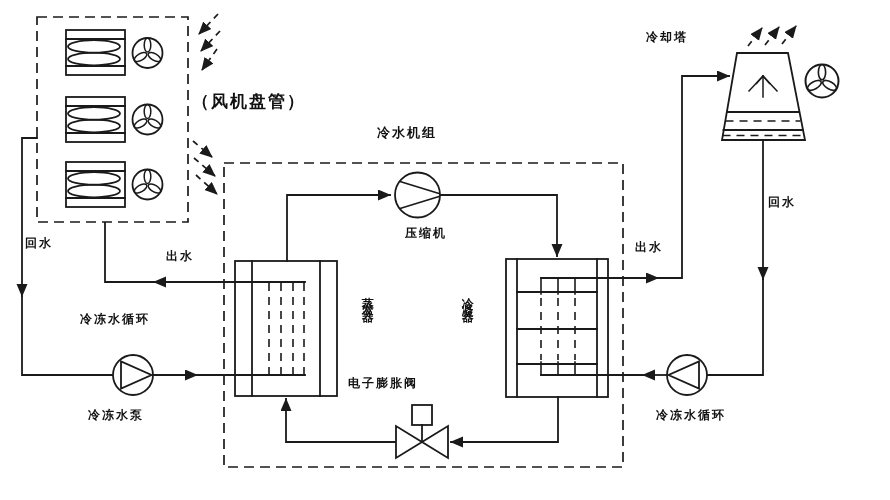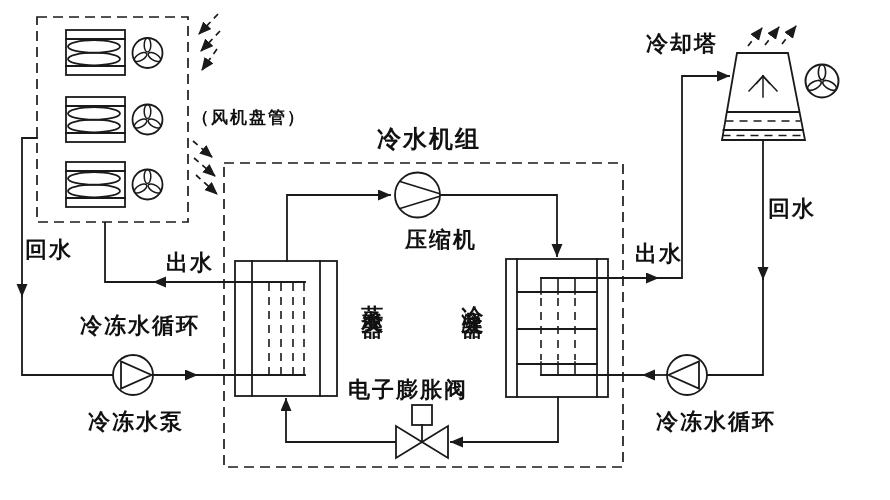--- a/index.html
+++ b/index.html
@@ -12,24 +12,24 @@
   svg { position:absolute; inset:0; }
   
   .s  { fill:none; stroke:var(--line); stroke-width:1.8; stroke-linecap:square; }
   .sw { fill:#ffffff; stroke:var(--line); stroke-width:1.8; }
   .box { fill:none; stroke:var(--line); stroke-width:1.7; stroke-dasharray:10 6; }
   .tube { fill:none; stroke:var(--line); stroke-width:1.6; stroke-dasharray:8 6; }
   .air { fill:none; stroke:var(--line); stroke-width:1.7; stroke-dasharray:6 5; }
   .af { fill:var(--line); stroke:none; }
   
   .lbl {
-    position:absolute; color:var(--text); font-size:22px; font-weight:600;
+    position:absolute; color:var(--text); font-size:12px; font-weight:600;
     letter-spacing:2px; line-height:1.15; white-space:nowrap;
   }
-  .lbl.big { font-size:24px; }
+  .lbl.big { font-size:13px; }
   .vlbl {
     writing-mode:vertical-rl; text-orientation:upright; letter-spacing:7px;
   }
 </style>
 </head>
 <body>
 
 <div class="canvas">
 
   <svg viewBox="0 0 890 500" width="890" height="500">
@@ -194,21 +194,21 @@
         <line x1="763" y1="97" x2="763" y2="76"></line>
         <line x1="763" y1="76" x2="756.5" y2="83.5"></line>
         <line x1="763" y1="76" x2="769.5" y2="83.5"></line>
         <line x1="763" y1="76" x2="749" y2="91"></line>
         <line x1="763" y1="76" x2="777" y2="91"></line>
       </g>
     </g>
     <use href="#fanproto" transform="translate(822,81) scale(1.1)"></use>
   </svg>
 
-  <div class="lbl" style="left:192px; top:108px; font-size:17px;">（风机盘管）</div>
+  <div class="lbl" style="left:192px; top:92px; font-size:17px;">（风机盘管）</div>
 
   <div class="lbl big" style="left:377px; top:126px;">冷水机组</div>
   <div class="lbl" style="left:405px; top:227px;">压缩机</div>
   <div class="lbl vlbl" style="left:360px; top:287px;">蒸发器</div>
   <div class="lbl vlbl" style="left:460px; top:287px;">冷凝器</div>
   <div class="lbl" style="left:348px; top:377px;">电子膨胀阀</div>
 
   <div class="lbl" style="left:25px;  top:237px;">回水</div>
   <div class="lbl" style="left:166px; top:250px;">出水</div>
   <div class="lbl" style="left:80px;  top:313px;">冷冻水循环</div>

